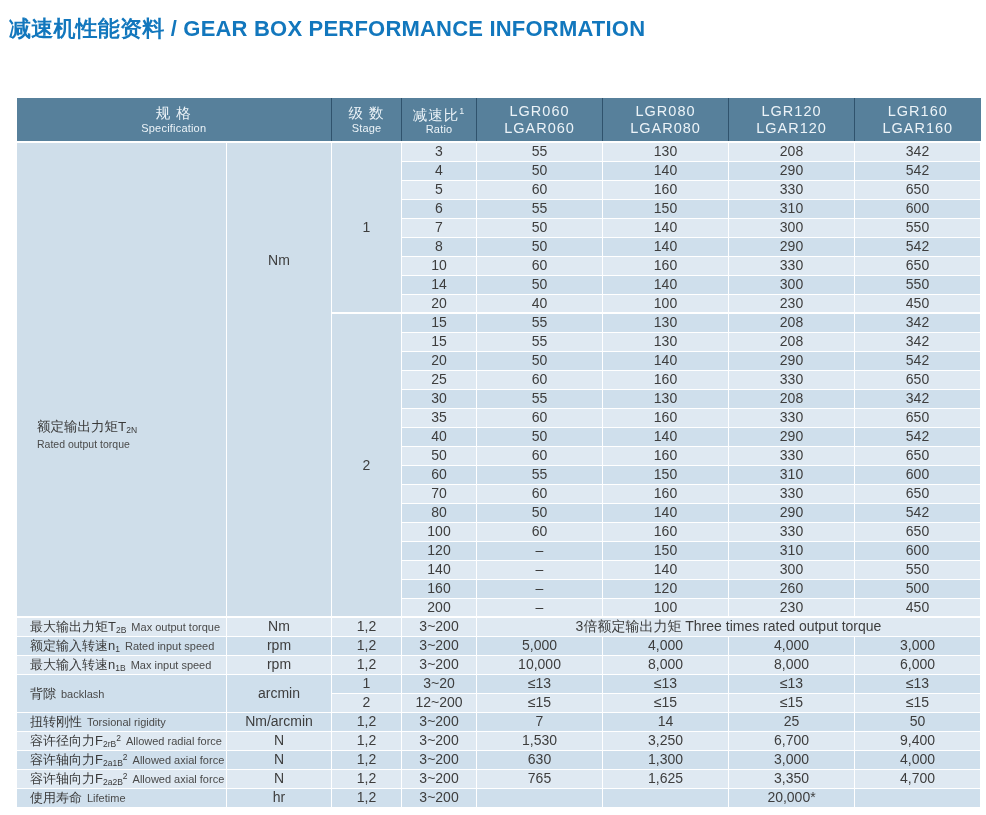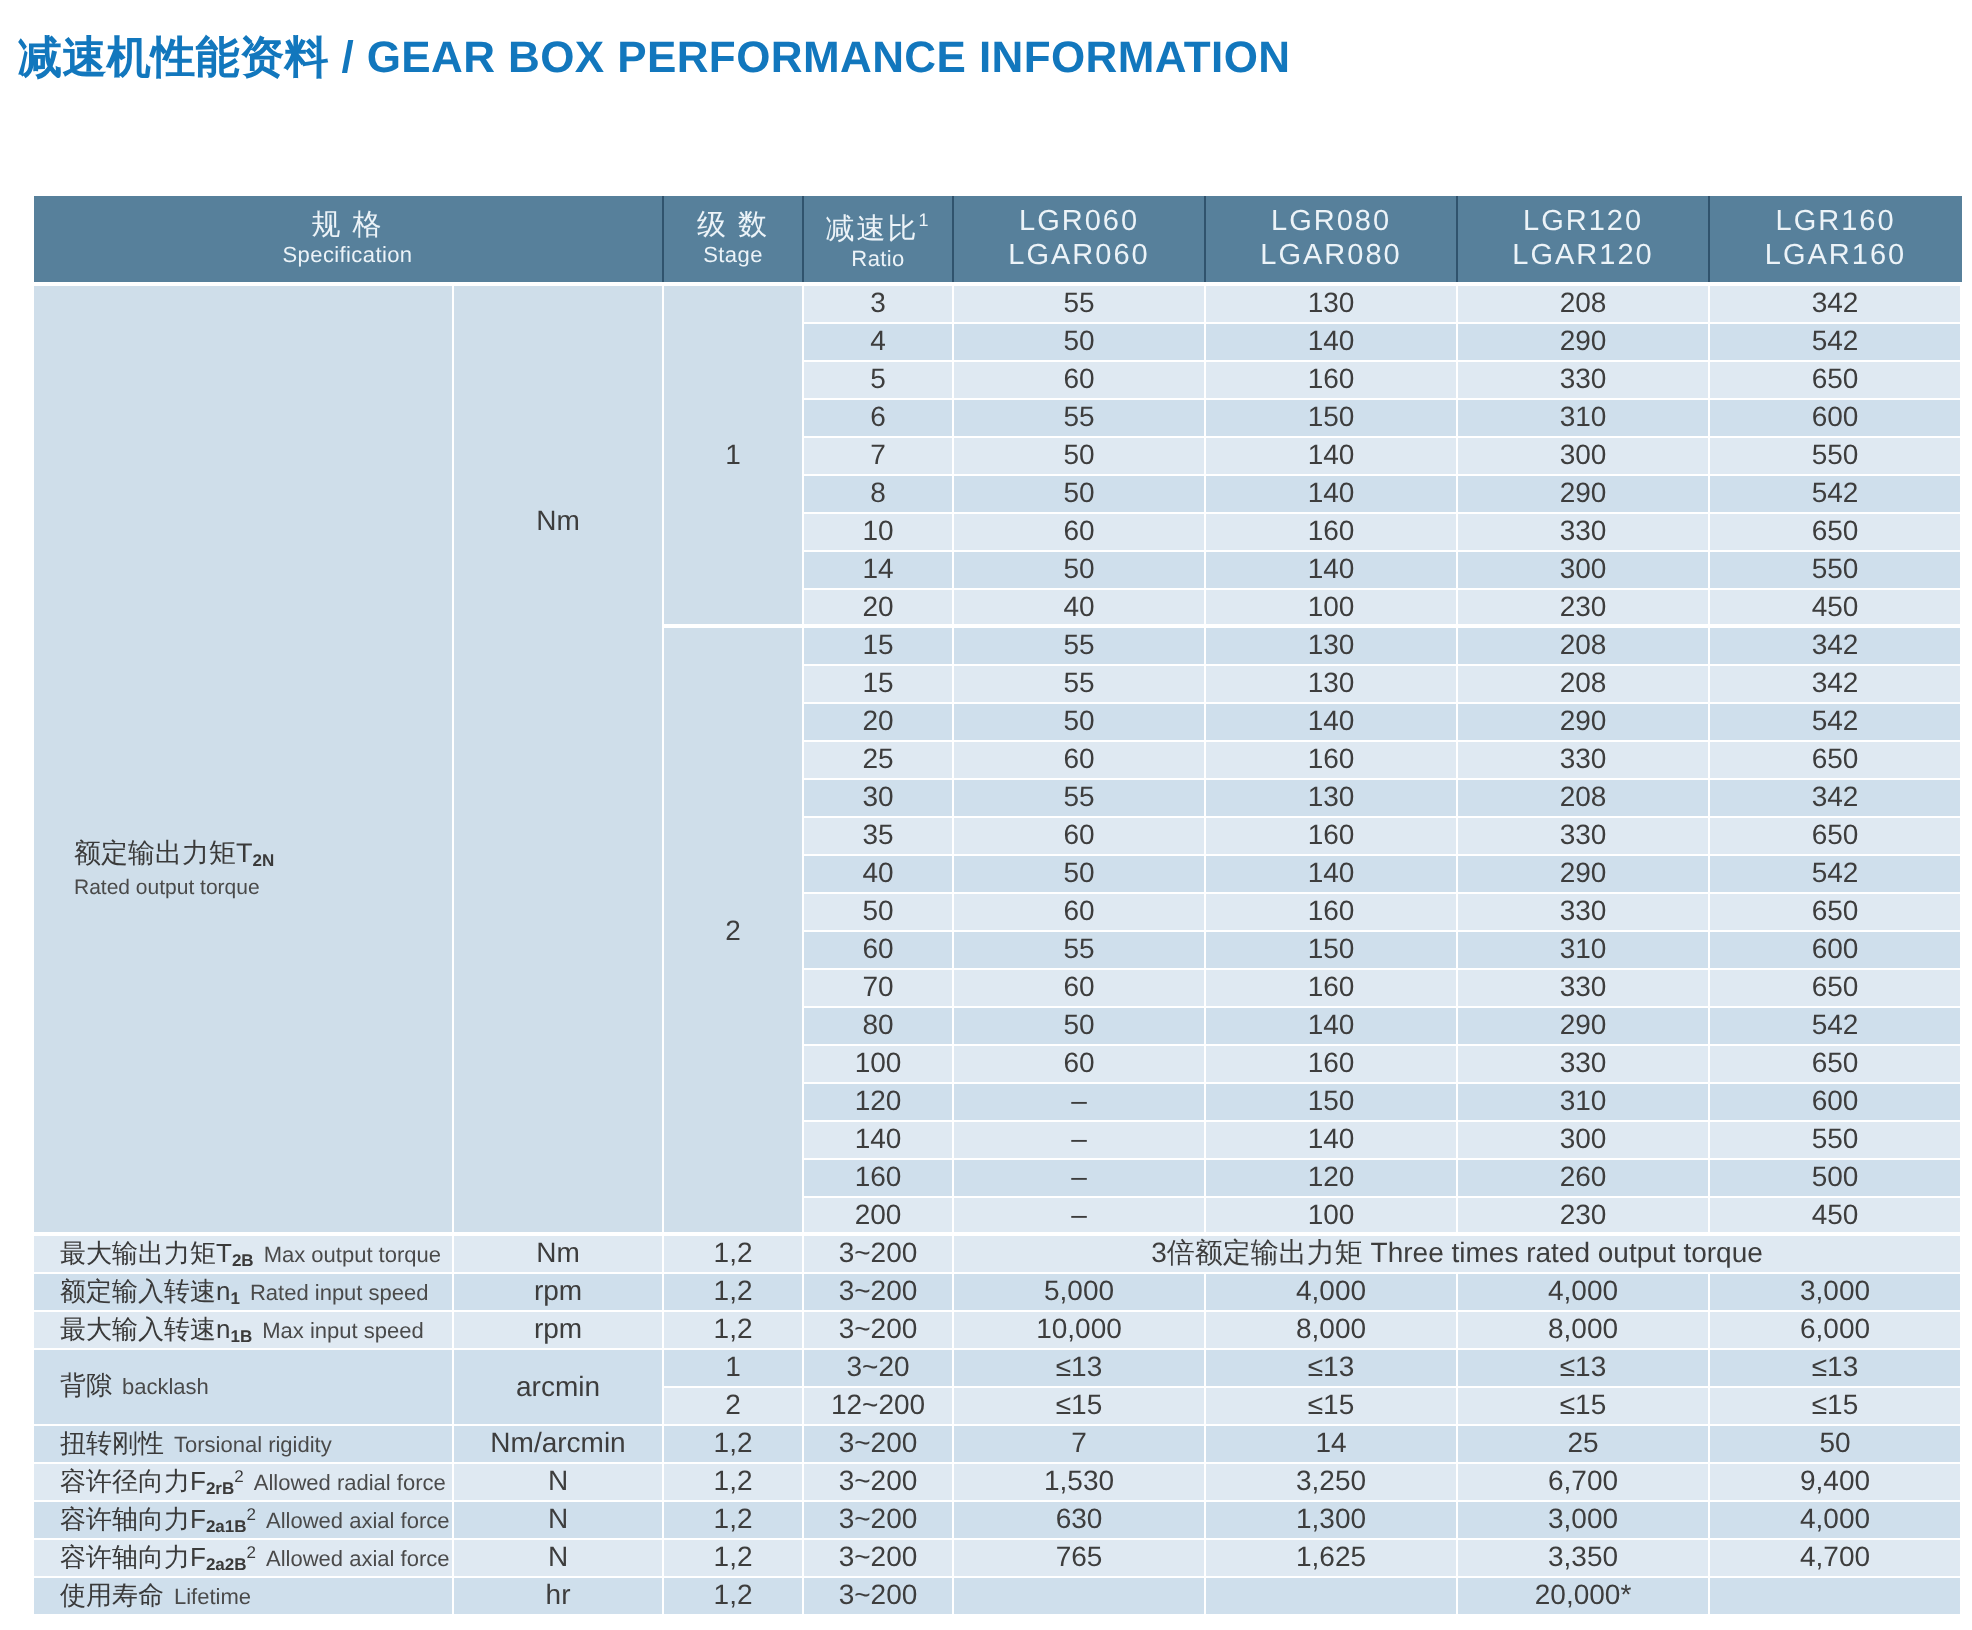--- a/index.html
+++ b/index.html
@@ -25,21 +25,21 @@
   tr.dark td{background:#cfdfec;}
   td.merged{background:#cfdeea !important;}
   tr.sep td{border-top:2px solid #ffffff;}
   td.big-label{text-align:left;vertical-align:middle;}
   .big-label-inner{padding:110px 0 0 20px;}
   .lbl-cn{font-size:13.5px;color:#3a3a3a;line-height:16px;}
   .lbl-en{font-size:10.5px;color:#4a4a4a;line-height:13px;}
   td.row-label{text-align:left;padding-left:13px;white-space:nowrap;}
   .rl-cn{font-size:13px;color:#3a3a3a;margin-top:11px;}
   .rl-en{font-size:11px;color:#4a4a4a;margin-left:5px;}
-  sub.s{font-size:8.5px;vertical-align:-2px;letter-spacing:0;font-weight:bold;}
+  sub.s{font-size:8.5px;vertical-align:-2px;letter-spacing:0;}
   sup.s{font-size:8.5px;vertical-align:4px;}
   td.unit-cell{font-size:14px;}
 </style>
 </head>
 <body>
 
 <div class="page">
   <h1 class="title">减速机性能资料 / GEAR BOX PERFORMANCE INFORMATION</h1>
 
   <table class="perf">

